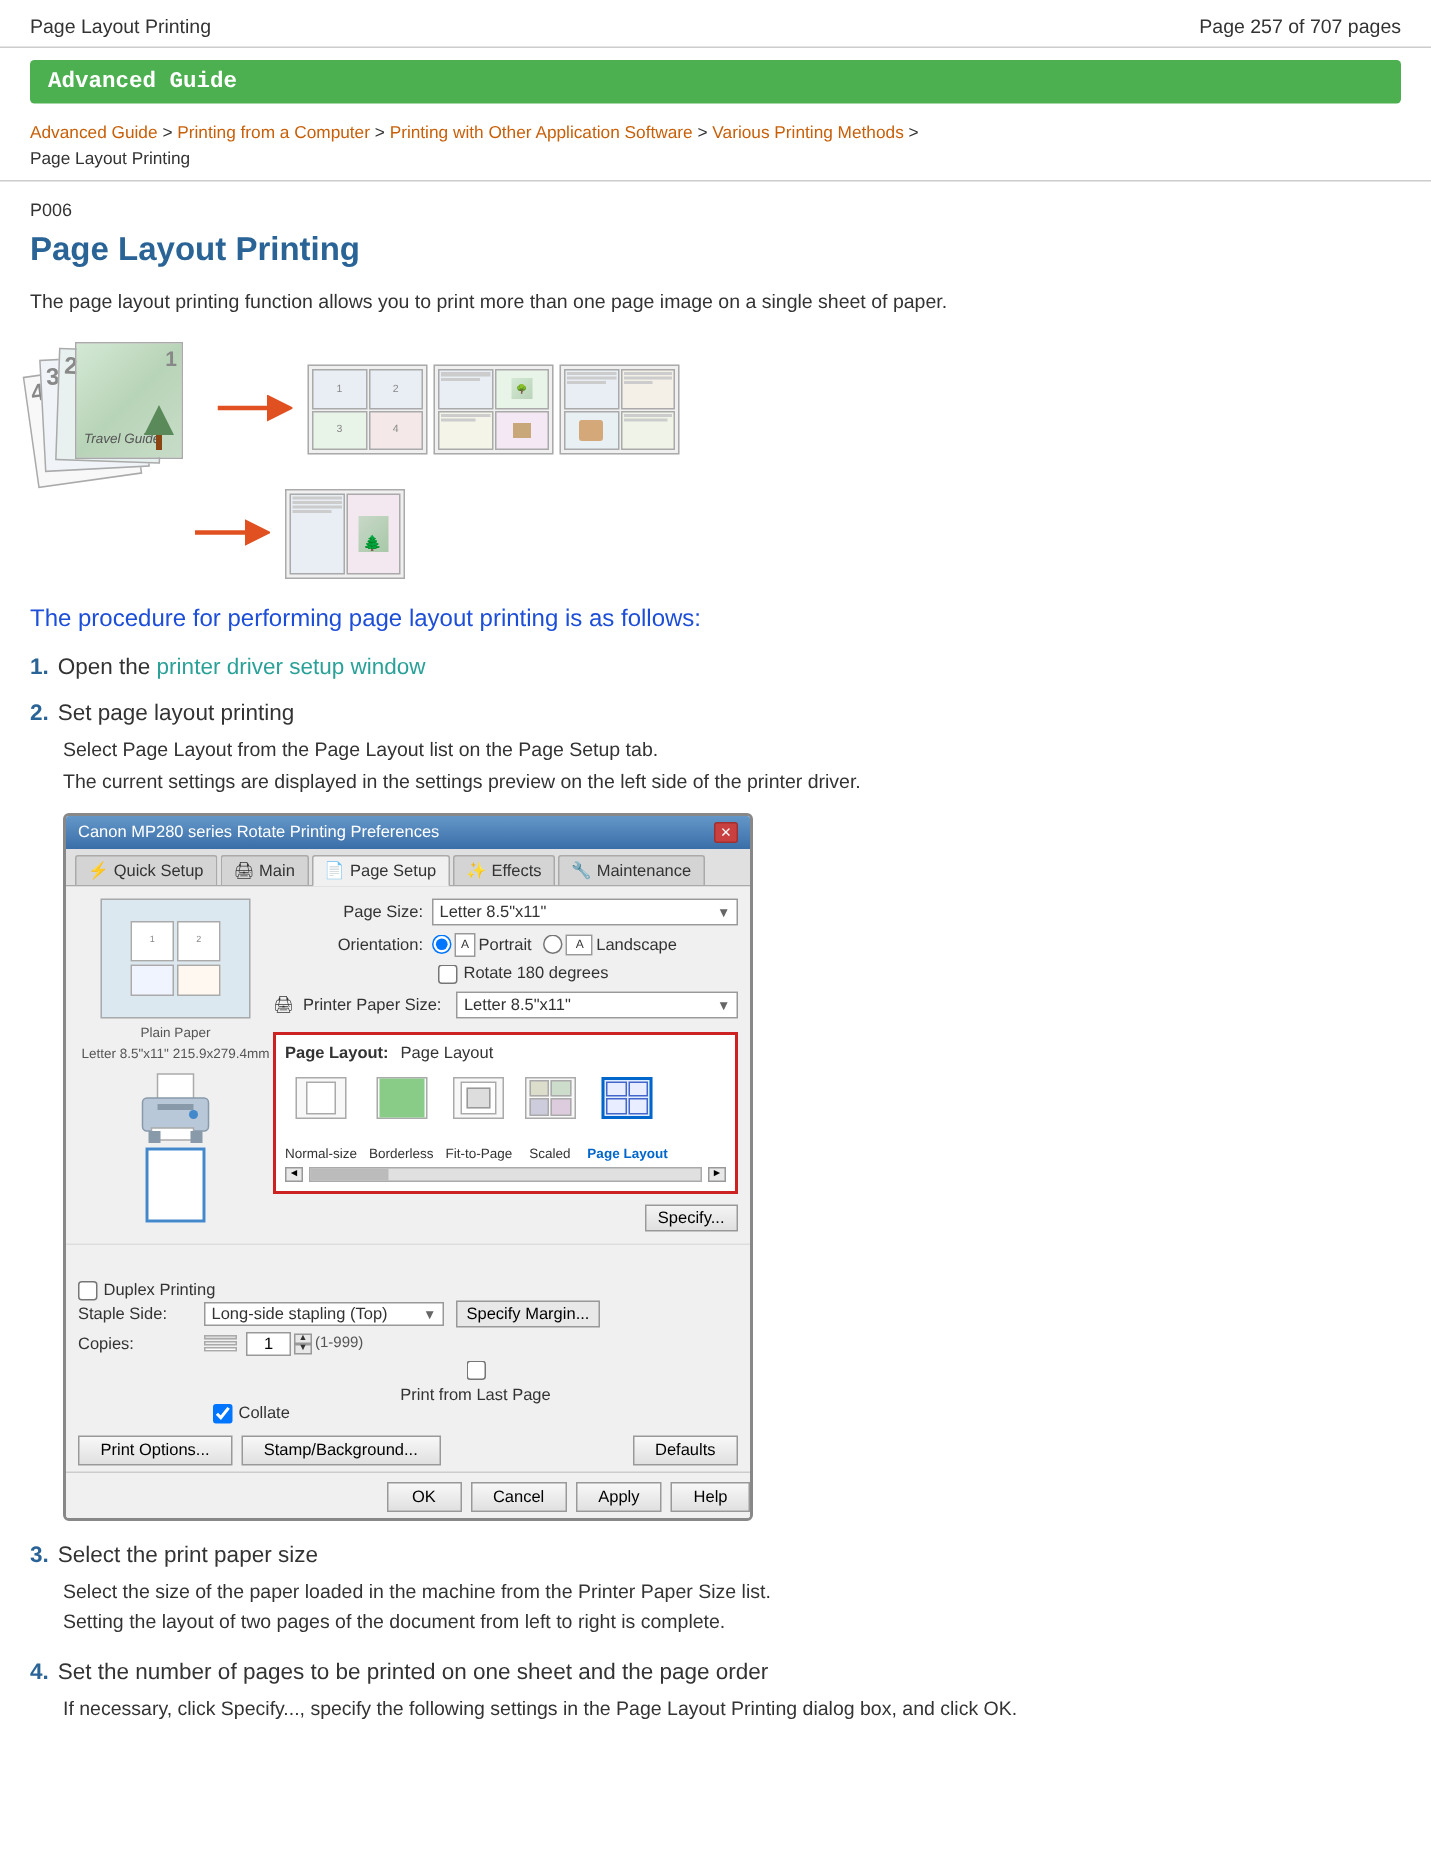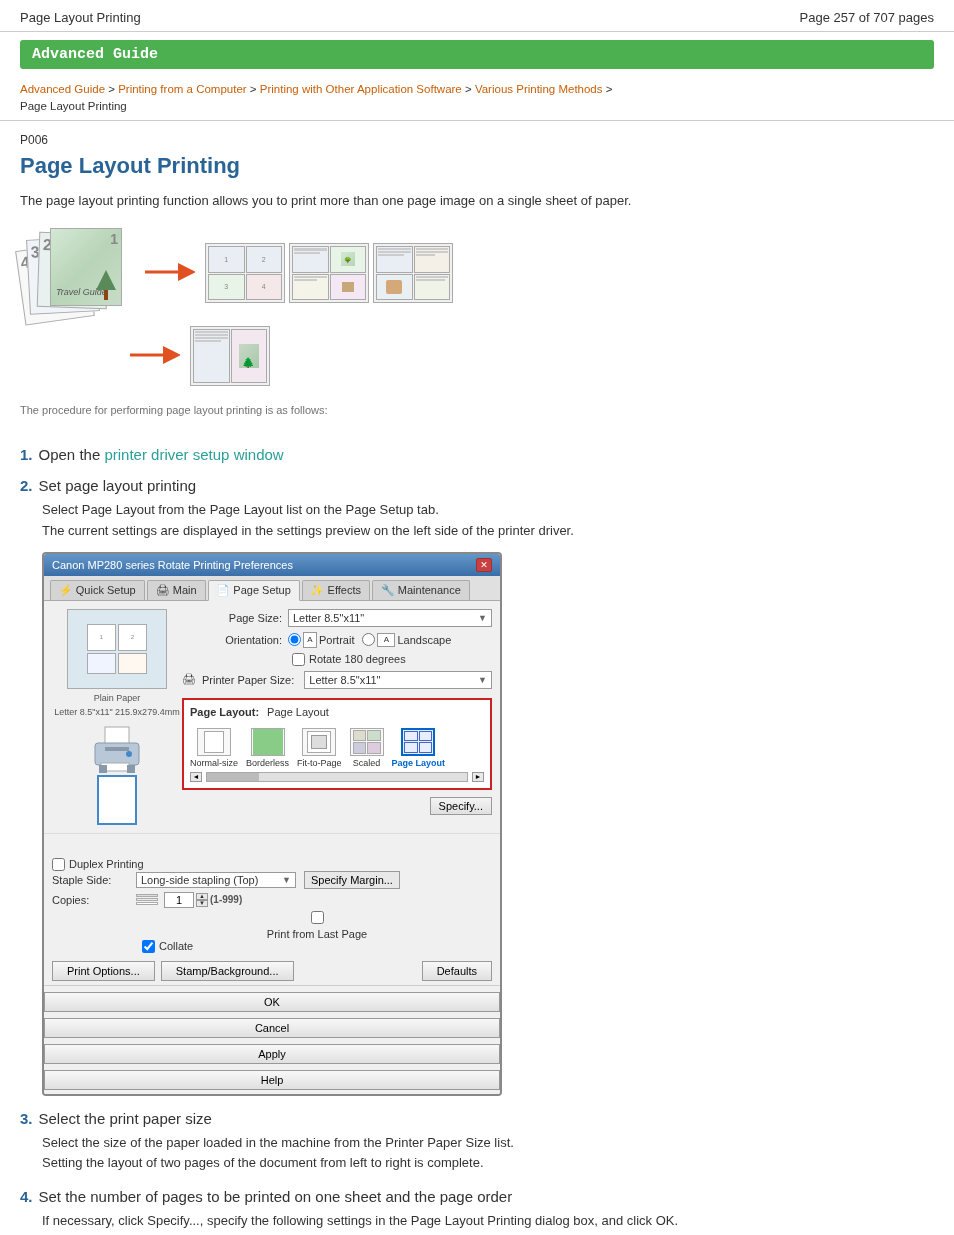--- a/index.html
+++ b/index.html
@@ -92,23 +92,23 @@
     .result-pages {
       display: flex;
       flex-direction: column;
       gap: 8px;
     }
     .result-row {
       display: flex;
       gap: 4px;
     }
     .procedure-text {
-      font-size: 11px;
-      margin-bottom: 30px;
-      color: #737373;
+      font-size: 16px;
+      margin-bottom: 14px;
+      color: #1d4ed8;
     }
     .step {
       margin-bottom: 14px;
     }
     .step-title {
       font-size: 15px;
       margin-bottom: 6px;
       display: flex;
       align-items: baseline;
       gap: 6px;
@@ -309,21 +309,21 @@
     }
     .layout-options {
       display: flex;
       gap: 8px;
       align-items: flex-end;
     }
     .layout-option {
       display: flex;
       flex-direction: column;
       align-items: center;
-      gap: 2px;
+      gap: 18px;
     }
     .layout-icon {
       width: 34px;
       height: 28px;
       border: 1px solid #aaa;
       background: #f8f8f8;
       display: flex;
       align-items: center;
       justify-content: center;
       font-size: 9px;
@@ -390,21 +390,20 @@
       align-items: center;
       width: 160px;
     }
     .dialog-footer-btns {
       display: flex;
       gap: 6px;
       justify-content: flex-end;
       padding: 6px 0 4px 0;
       border-top: 1px solid #ccc;
       background: #f0f0f0;
-      flex-direction: column;
     }
     .footer-btn {
       padding: 3px 14px;
       font-size: 11px;
       border: 1px solid #999;
       background: linear-gradient(to bottom, #f8f8f8, #e0e0e0);
       cursor: pointer;
       min-width: 50px;
     }
     .copies-input {
@@ -802,21 +801,21 @@
             <div style="width:22px; height:22px; display:flex; flex-direction:column; justify-content:center; gap:1px; margin-right:4px;">
               <div style="height:3px; background:#ddd; border:0.5px solid #aaa;"></div>
               <div style="height:3px; background:#eee; border:0.5px solid #aaa;"></div>
               <div style="height:3px; background:#fff; border:0.5px solid #aaa;"></div>
             </div>
             <input type="text" value="1" class="copies-input" style="">
             <div class="copies-spinner">
               <div class="spin-btn">▲</div>
               <div class="spin-btn">▼</div>
             </div>
-            <span style="font-size:10px; color:#555;font-weight:bold;">(1-999)</span>
+            <span style="font-size:10px; color:#555;">(1-999)</span>
           </div>
         </div>
         <div style="margin-left:90px;">
           <div style="display:flex; align-items:center; gap:4px;flex-direction:column;">
             <input type="checkbox" style="">
             <span>Print from Last Page</span>
           </div>
           <div style="display:flex; align-items:center; gap:4px;">
             <input type="checkbox" checked="" style="">
             <span>Collate</span>

